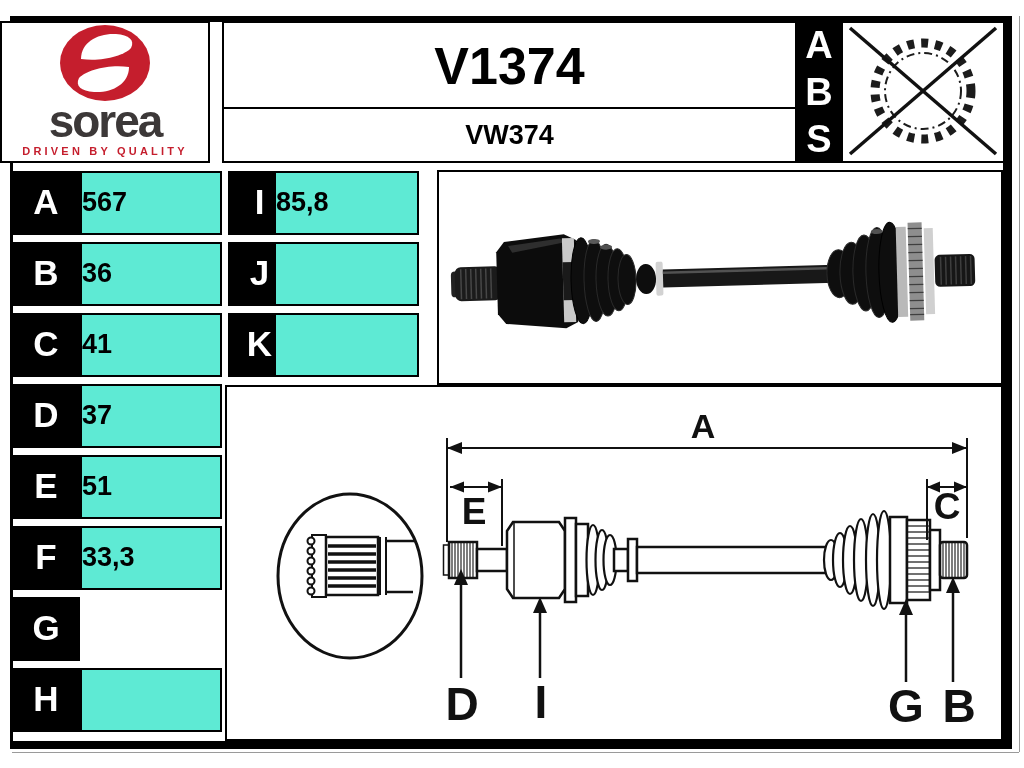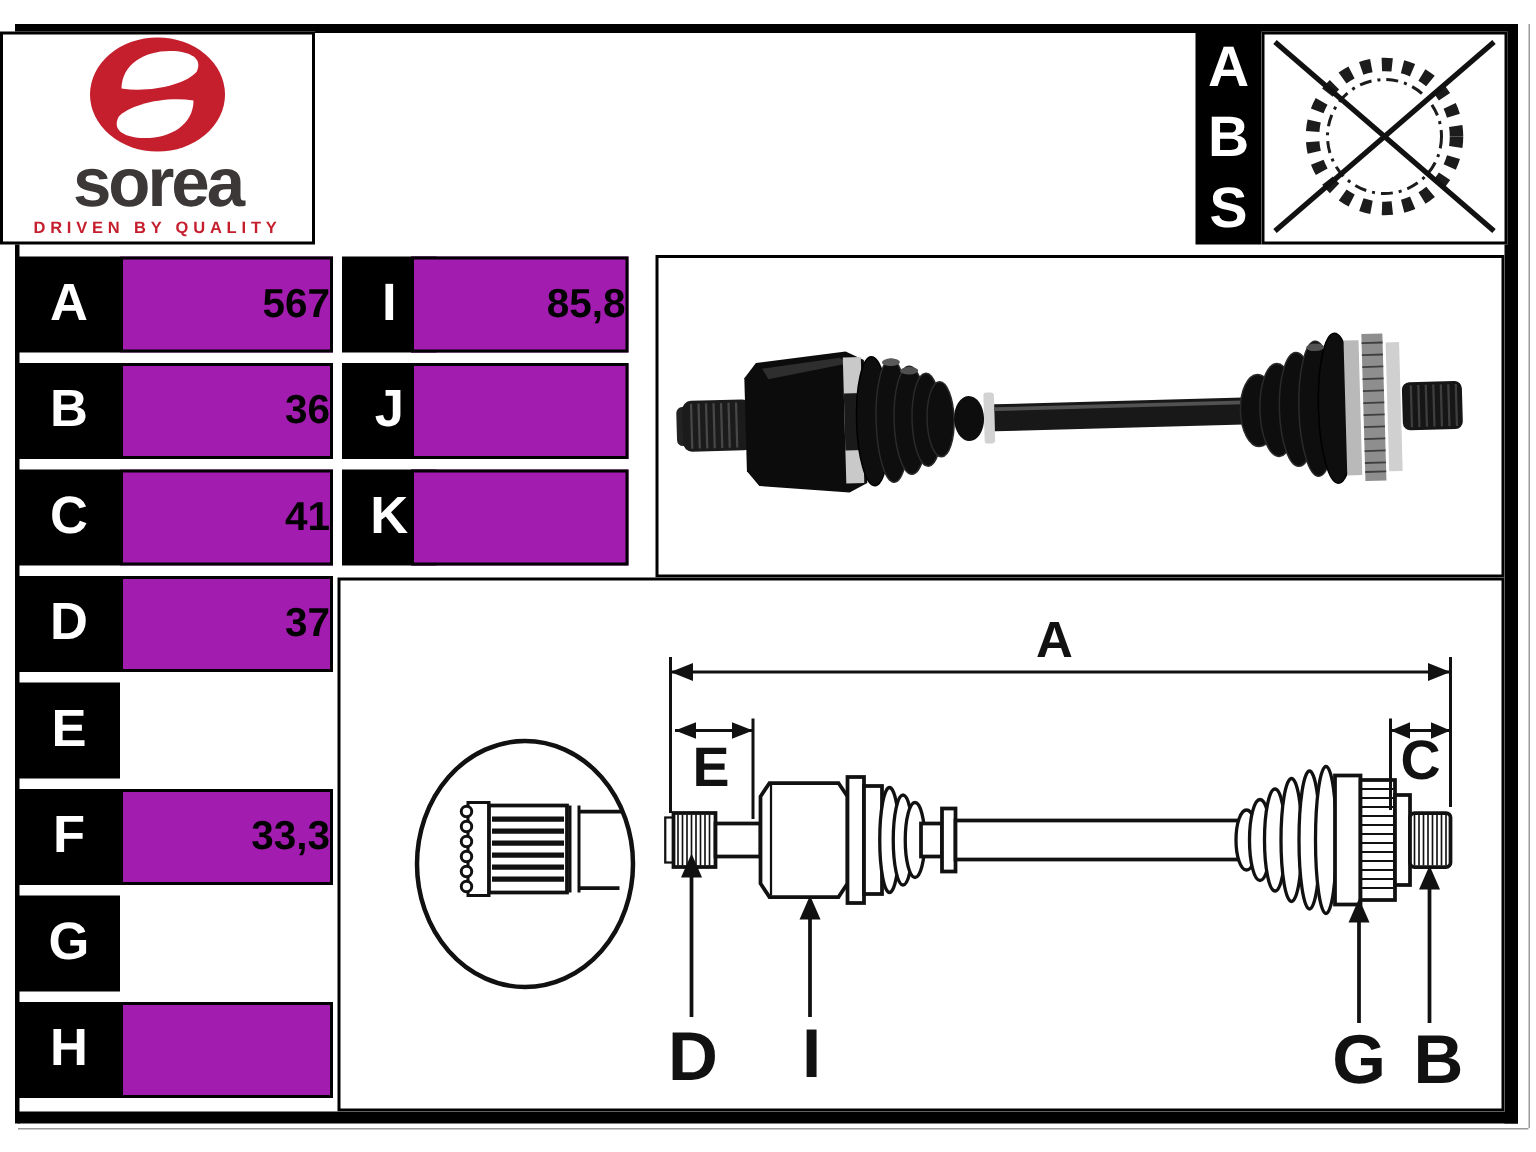--- a/index.html
+++ b/index.html
@@ -14,22 +14,22 @@
   .title-main{height:86px;line-height:86px;text-align:center;font-size:52px;font-weight:bold;
               border-bottom:2px solid #000;box-sizing:border-box;}
   .title-sub{height:52px;line-height:52px;text-align:center;font-size:27px;font-weight:bold;}
   .abs-strip{position:absolute;left:797px;top:21px;width:44px;height:142px;background:#000;
              display:flex;flex-direction:column;justify-content:space-around;align-items:center;}
   .abs-letter{color:#fff;font-size:38px;font-weight:bold;line-height:1;}
   .gear-box{left:841px;top:21px;width:164px;height:142px;}
   
   .cell{position:absolute;height:64px;box-sizing:border-box;}
   .label-cell{background:#000;color:#fff;font-weight:bold;font-size:35px;text-align:center;line-height:62px;}
-  .value-cell{background:#a21caf;border:2px solid #000;font-weight:bold;font-size:27px;
-              text-align:right;line-height:58px;}
+  .value-cell{background:#5eead4;border:2px solid #000;font-weight:bold;font-size:27px;
+              line-height:58px;}
   .lcell{left:12px;width:68px;}  .lval{left:80px;width:142px;}
   .rcell{left:228px;width:63px;} .rval{left:274px;width:145px;}
   .t0{top:171px}.t1{top:242px}.t2{top:313px}.t3{top:384px}
   .t4{top:455px}.t5{top:526px}.t6{top:597px}.t7{top:668px}
   
   .photo-panel{left:437px;top:170px;width:566px;height:215px;}
   .diagram-panel{left:225px;top:385px;width:778px;height:356px;}
   svg{display:block;}
   svg text{font-family:"Liberation Sans", sans-serif;}
 </style>
@@ -48,20 +48,24 @@
   <div class="box logo-box">
     <svg width="206" height="138" viewBox="0 0 206 138">
       <ellipse cx="103" cy="40" rx="45" ry="38" fill="#c51e2d"></ellipse>
       <path d="M79,36 C79,19 96,10 114,11 C127,12 133,17 129,25 C122,33 99,39 79,36 Z" fill="#fff"></path>
       <path d="M127,44 C127,61 110,70 92,69 C79,68 73,63 77,55 C84,47 107,41 127,44 Z" fill="#fff"></path>
       <text x="103" y="114" text-anchor="middle" font-size="46" font-weight="bold" fill="#3c3838" letter-spacing="-2">sorea</text>
       <text x="103" y="132" text-anchor="middle" font-size="11" font-weight="bold" fill="#c51e2d" letter-spacing="3.2">DRIVEN BY QUALITY</text>
     </svg>
   </div>
 
+  <div class="box title-box">
+    <div class="title-main">V1374</div>
+    <div class="title-sub">VW374</div>
+  </div>
 
   <div class="abs-strip">
     <span class="abs-letter">A</span>
     <span class="abs-letter">B</span>
     <span class="abs-letter">S</span>
   </div>
 
   <div class="box gear-box">
     <svg width="160" height="138" viewBox="0 0 160 138">
       <circle cx="80" cy="68" r="48" fill="none" stroke="#1c1c1c" stroke-width="9" stroke-dasharray="7 7"></circle>
@@ -73,20 +77,21 @@
 
   <div class="cell label-cell lcell t0">A</div>
   <div class="cell value-cell lval t0">567</div>
   <div class="cell label-cell lcell t1">B</div>
   <div class="cell value-cell lval t1">36</div>
   <div class="cell label-cell lcell t2">C</div>
   <div class="cell value-cell lval t2">41</div>
   <div class="cell label-cell lcell t3">D</div>
   <div class="cell value-cell lval t3">37</div>
   <div class="cell label-cell lcell t4">E</div>
+  <div class="cell value-cell lval t4">51</div>
   <div class="cell label-cell lcell t5">F</div>
   <div class="cell value-cell lval t5">33,3</div>
   <div class="cell label-cell lcell t6">G</div>
   <div class="cell label-cell lcell t7">H</div>
   <div class="cell value-cell lval t7"></div>
 
   <div class="cell label-cell rcell t0">I</div>
   <div class="cell value-cell rval t0">85,8</div>
   <div class="cell label-cell rcell t1">J</div>
   <div class="cell value-cell rval t1"></div>

